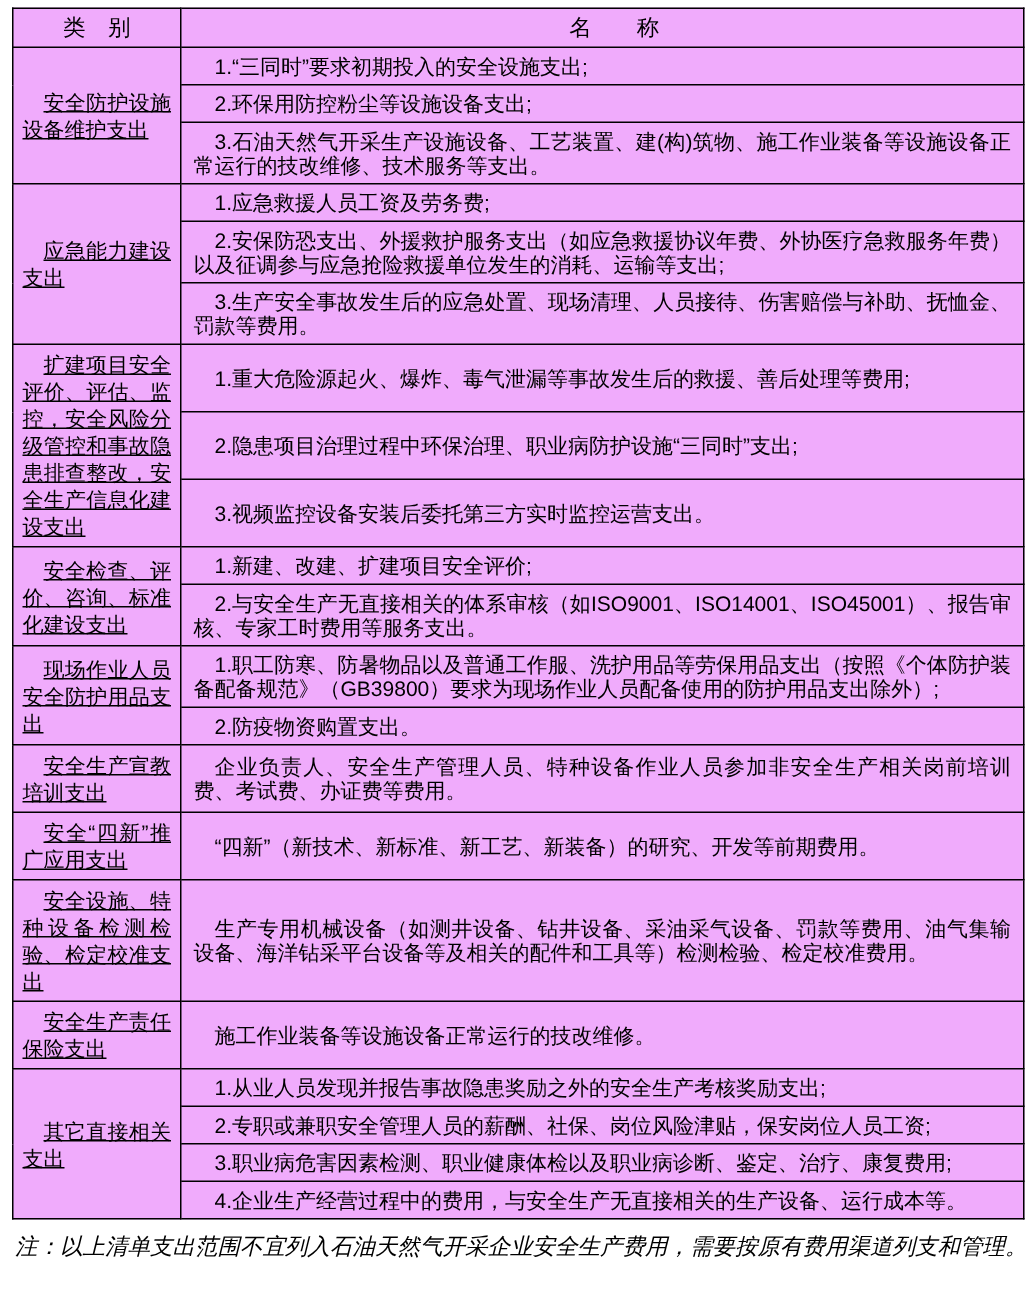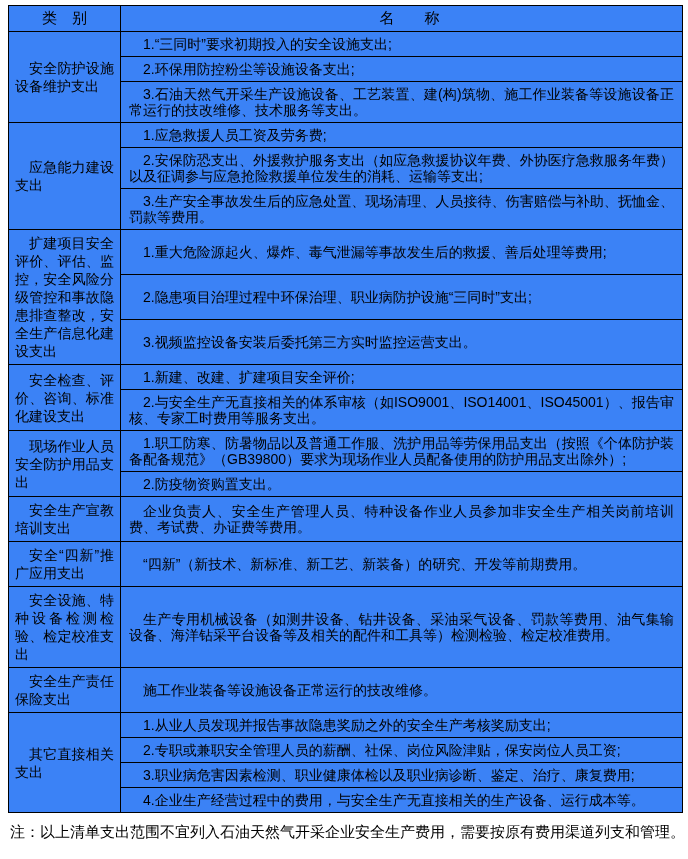--- a/index.html
+++ b/index.html
@@ -12,21 +12,21 @@
     font-family: "Liberation Sans", sans-serif;
     color: #000000;
   }
   .doc {
     padding: 5px 6px 0 8px;
   }
   table.expense-table {
     border-collapse: collapse;
     table-layout: fixed;
     width: 674px;
-    background: #3b82f6;
+    background: #f0abfc;
   }
   col.c1 { width: 112px; }
   col.c2 { width: 562px; }
   th, td {
     border: 1px solid #000000;
     vertical-align: middle;
   }
   thead th {
     font-weight: normal;
     font-size: 15px;
@@ -34,33 +34,35 @@
     padding: 2px 4px;
   }
   th.h-cat  { text-align: center; }
   th.h-name { text-align: center; padding-left: 20px; }
   td.cat {
     font-size: 14px;
     line-height: 18px;
     padding: 4px 6px;
     text-align: justify;
     text-indent: 1em;
+    text-decoration: underline;
   }
   td.item {
     font-size: 14px;
     line-height: 16px;
     padding: 4px 8px;
     text-align: justify;
     text-indent: 1em;
   }
   .footnote {
     font-size: 15px;
     line-height: 20px;
     margin: 9px 16px 0 2px;
     white-space: nowrap;
+    font-style: italic;
   }
 </style>
 </head>
 <body>
 
 <div class="doc">
   <table class="expense-table">
     <colgroup>
       <col class="c1">
       <col class="c2">

